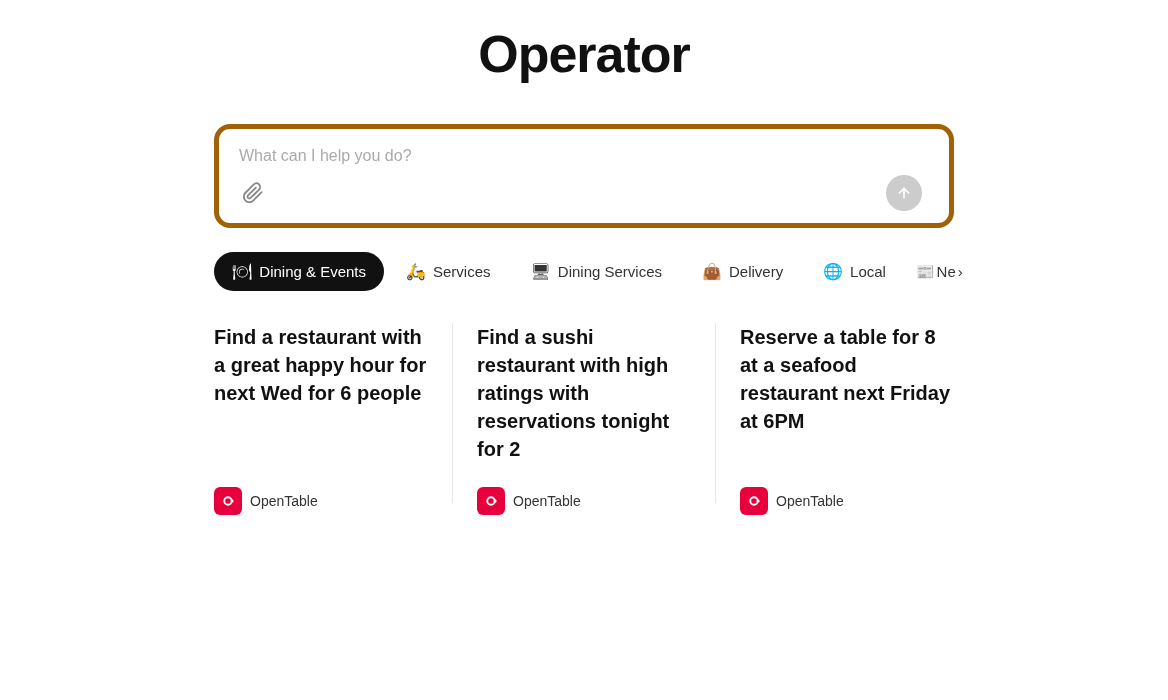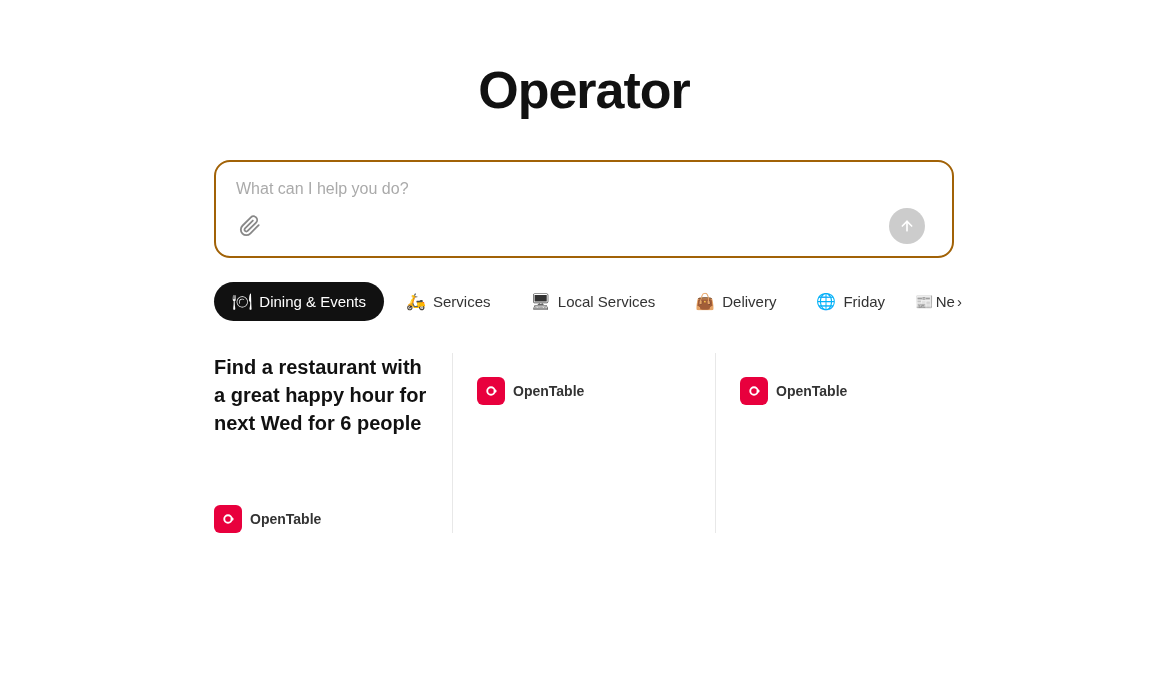--- a/index.html
+++ b/index.html
@@ -25,28 +25,28 @@
       padding: 0 80px;
       display: flex;
       flex-direction: column;
       align-items: center;
     }
 
     .title {
       font-size: 52px;
       font-weight: 700;
       color: #111111;
-      margin-top: 60px;
+      margin-top: 24px;
       margin-bottom: 40px;
       letter-spacing: -1px;
     }
 
     .search-box {
       width: 100%;
-      border: 2px solid #a16207;
+      border: 5px solid #a16207;
       border-radius: 16px;
       padding: 18px 27px 12px 20px;
       margin-bottom: 24px;
       position: relative;
     }
 
     .search-input {
       width: 100%;
       border: none;
       outline: none;
@@ -182,21 +182,21 @@
       flex-shrink: 0;
     }
 
     .opentable-logo svg {
       width: 18px;
       height: 18px;
     }
 
     .opentable-label {
       font-size: 14px;
-      font-weight: 700;
+      font-weight: 400;
       color: #333333;
     }
 
     .divider {
       width: 1px;
       height: 180px;
       background: #e8e8e8;
       flex-shrink: 0;
     }
   </style>
@@ -228,29 +228,29 @@
     <button class="tab active">
       <span class="tab-icon">🍽</span>
       <span>Dining &amp; Events</span>
     </button>
     <button class="tab">
       <span class="tab-icon">🛵</span>
       <span>Services</span>
     </button>
     <button class="tab">
       <span class="tab-icon">🖥</span>
-      <span>Local Services</span>
+      <span>Dining Services</span>
     </button>
     <button class="tab">
       <span class="tab-icon">👜</span>
       <span>Delivery</span>
     </button>
     <button class="tab">
       <span class="tab-icon">🌐</span>
-      <span>Friday</span>
+      <span>Local</span>
     </button>
     <button class="tab-more">
       <span>📰</span>
       <span>Ne</span>
       <span>›</span>
     </button>
   </div>
 
   <div class="cards-row">
 
@@ -263,34 +263,36 @@
             <circle cx="17.5" cy="12" r="2" fill="white"></circle>
           </svg>
         </div>
         <span class="opentable-label">OpenTable</span>
       </div>
     </div>
 
     <div class="divider"></div>
 
     <div class="card">
+      <p class="card-text">Find a sushi restaurant with high ratings with reservations tonight for 2</p>
       <div class="card-footer">
         <div class="opentable-logo">
           <svg viewBox="0 0 24 24" fill="none">
             <circle cx="12" cy="12" r="5" stroke="white" stroke-width="2.5"></circle>
             <circle cx="17.5" cy="12" r="2" fill="white"></circle>
           </svg>
         </div>
         <span class="opentable-label">OpenTable</span>
       </div>
     </div>
 
     <div class="divider"></div>
 
     <div class="card">
+      <p class="card-text">Reserve a table for 8 at a seafood restaurant next Friday at 6PM</p>
       <div class="card-footer">
         <div class="opentable-logo">
           <svg viewBox="0 0 24 24" fill="none">
             <circle cx="12" cy="12" r="5" stroke="white" stroke-width="2.5"></circle>
             <circle cx="17.5" cy="12" r="2" fill="white"></circle>
           </svg>
         </div>
         <span class="opentable-label">OpenTable</span>
       </div>
     </div>

